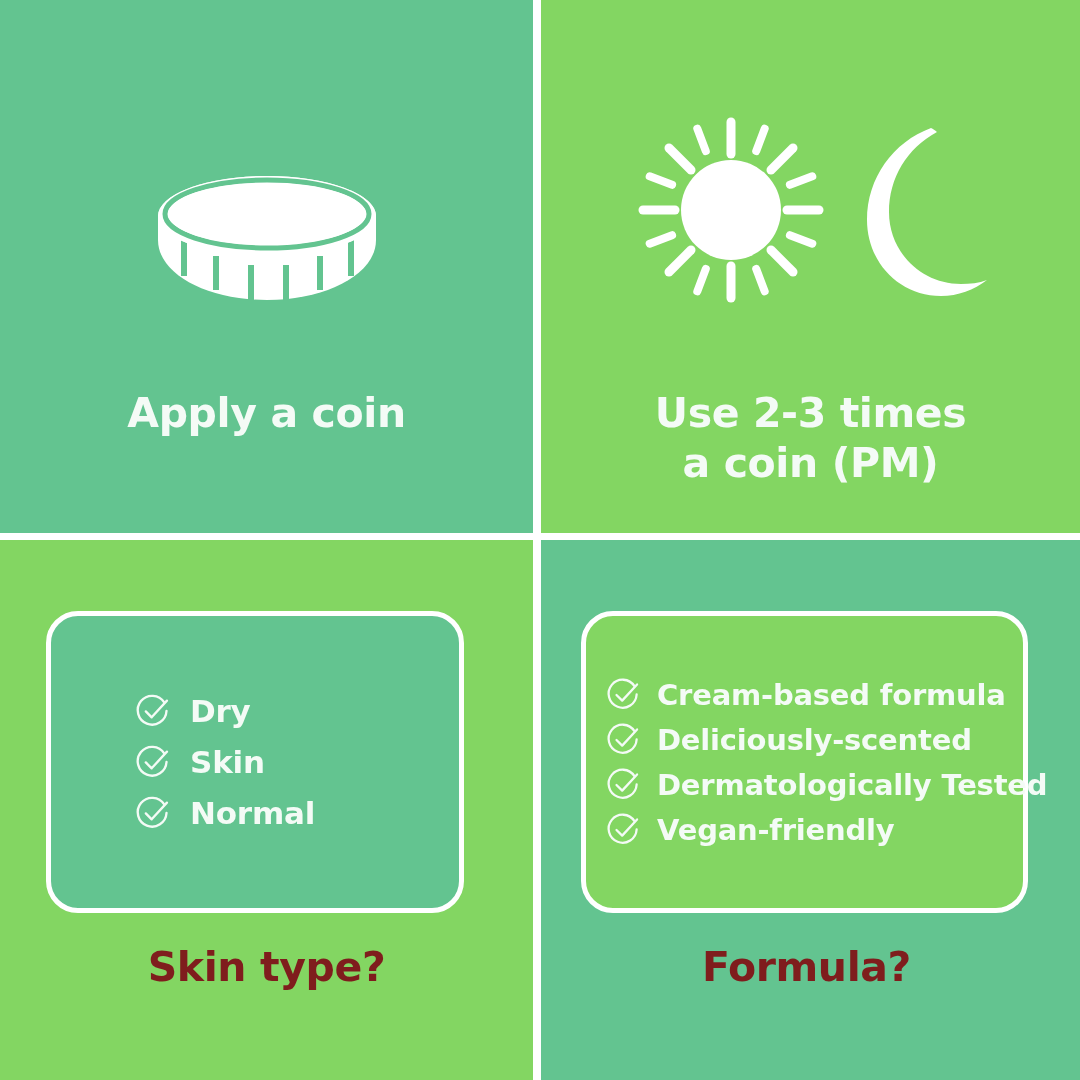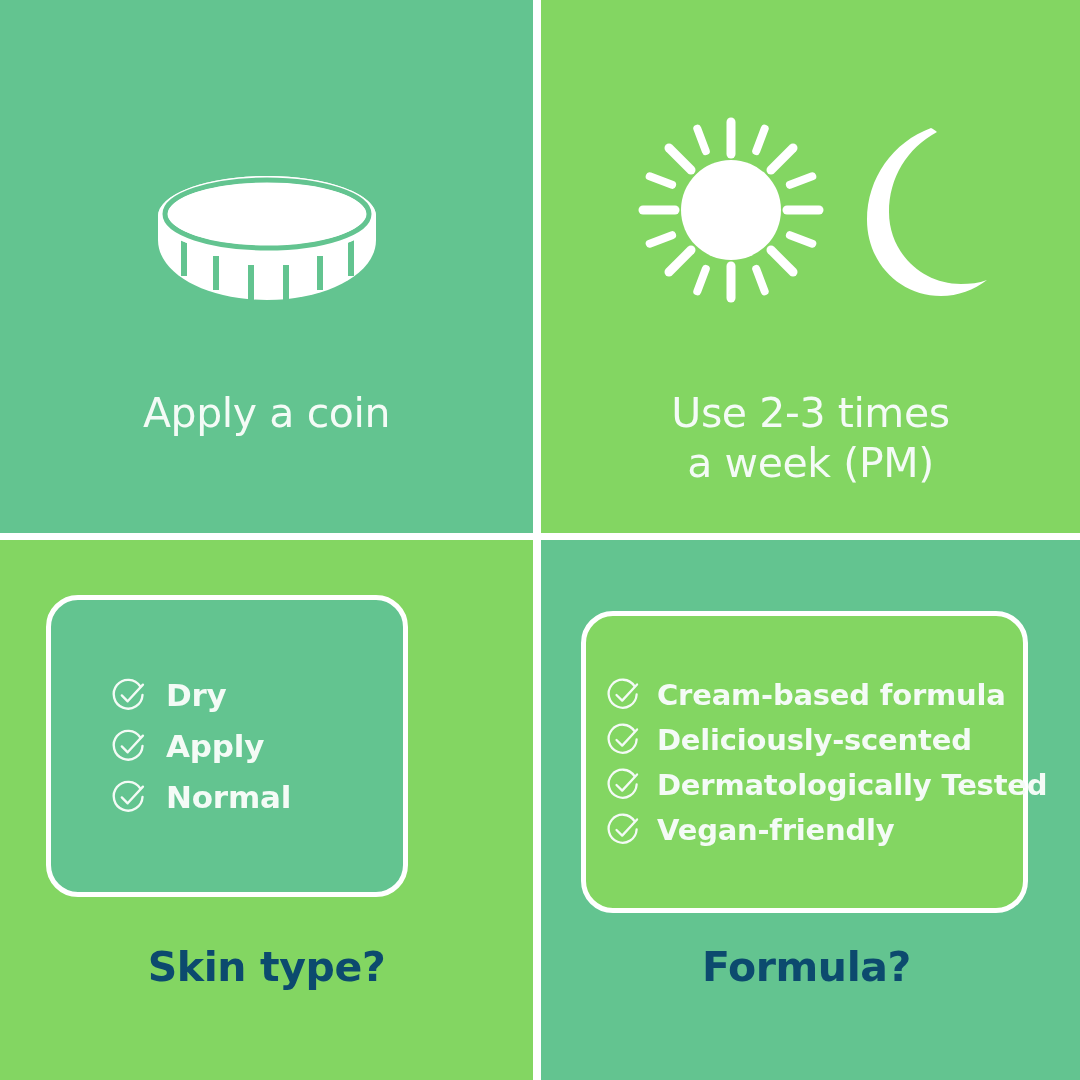--- a/index.html
+++ b/index.html
@@ -51,45 +51,45 @@
   }
   .coin-icon-wrap { top: 160px; height: 160px; }
   .sunmoon-icon-wrap { top: 110px; height: 200px; }
 
   .caption {
     position: absolute;
     left: 0; right: 0;
     text-align: center;
     color: #f4fbf6;
     font-family: "DejaVu Sans", "Liberation Sans", sans-serif;
-    font-weight: 400;
+    font-weight: 700;
     font-size: 41px;
     line-height: 1.22;
     letter-spacing: -0.4px;
   }
   .caption-tl { top: 388px; }
   .caption-tr { top: 388px; }
 
   
   .card {
     position: absolute;
     box-sizing: border-box;
     border: 5px solid #ffffff;
     border-radius: 32px;
     display: flex;
     flex-direction: column;
     justify-content: center;
   }
   .card-bl {
     left: 46px;
-    top: 55px;
-    width: 362px;
+    top: 71px;
+    width: 418px;
     height: 302px;
     background: #63c490;
-    padding-left: 60px;
+    padding-left: 84px;
   }
   .card-br {
     left: 40px;
     top: 71px;
     width: 447px;
     height: 302px;
     background: #83d662;
     padding-left: 20px;
     text-align: right;
   }
@@ -120,21 +120,21 @@
     display: block;
   }
   .list-skin .check-icon { width: 36px; height: 36px; margin-right: 19px; }
   .list-formula .check-icon { width: 35px; height: 35px; margin-right: 16px; }
   .check-label { white-space: nowrap; }
 
   .question {
     position: absolute;
     left: 0; right: 0;
     text-align: center;
-    color: #0c4a6e;
+    color: #7f1d1d;
     font-family: "DejaVu Sans", "Liberation Sans", sans-serif;
     font-weight: 700;
     font-size: 41px;
     letter-spacing: -0.4px;
   }
   .question-bl { top: 403px; }
   .question-br { top: 403px; padding-right: 8px; }
 </style>
 </head>
 <body>
@@ -206,21 +206,21 @@
           </g>
 
           <g>
             <path d="M300 18 C262 32 236 68 236 110 C236 152 268 186 310 186 C327 186 343 180 356 170 C348 173 339 174 330 174 C290 174 258 142 258 102 C258 68 276 38 306 22 C304 20 302 19 300 18 Z" fill="#ffffff"></path>
           </g>
         </svg>
       </div>
 
       <div class="caption caption-tr">
         <div>Use 2-3 times</div>
-        <div>a week (PM)</div>
+        <div>a coin (PM)</div>
       </div>
 
     </div>
   </div>
 
   <div class="quad quad-bl">
 
     <div class="card card-bl">
       <ul class="check-list list-skin">
 
@@ -230,21 +230,21 @@
             <path d="M12 20.5 L18.5 27 L35.5 8.5" fill="none" stroke="#f4fbf6" stroke-width="2.6" stroke-linecap="round" stroke-linejoin="round"></path>
           </svg>
           <span class="check-label">Dry</span>
         </li>
 
         <li class="check-item">
           <svg class="check-icon" viewBox="0 0 40 40">
             <path d="M32.5 10.5 A16 16 0 1 0 35 20" fill="none" stroke="#f4fbf6" stroke-width="2.6" stroke-linecap="round"></path>
             <path d="M12 20.5 L18.5 27 L35.5 8.5" fill="none" stroke="#f4fbf6" stroke-width="2.6" stroke-linecap="round" stroke-linejoin="round"></path>
           </svg>
-          <span class="check-label">Apply</span>
+          <span class="check-label">Skin</span>
         </li>
 
         <li class="check-item">
           <svg class="check-icon" viewBox="0 0 40 40">
             <path d="M32.5 10.5 A16 16 0 1 0 35 20" fill="none" stroke="#f4fbf6" stroke-width="2.6" stroke-linecap="round"></path>
             <path d="M12 20.5 L18.5 27 L35.5 8.5" fill="none" stroke="#f4fbf6" stroke-width="2.6" stroke-linecap="round" stroke-linejoin="round"></path>
           </svg>
           <span class="check-label">Normal</span>
         </li>
 

